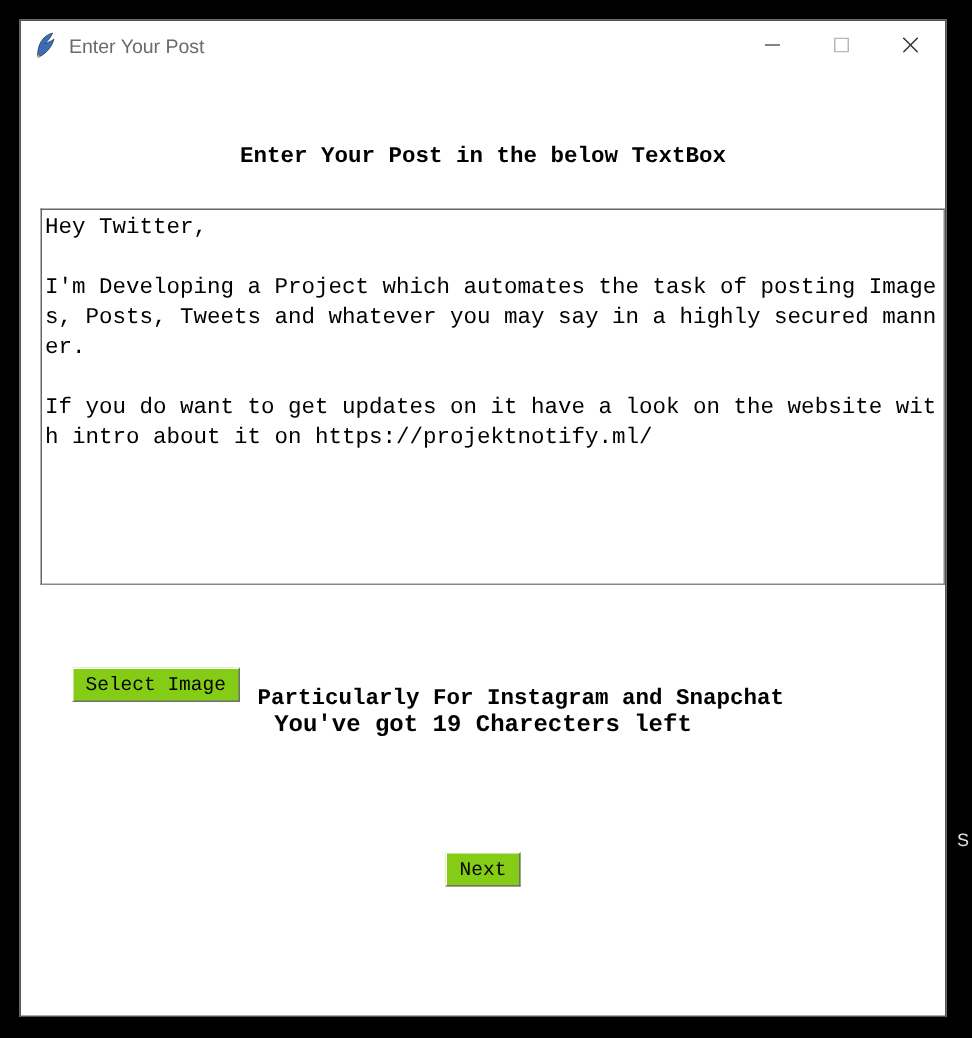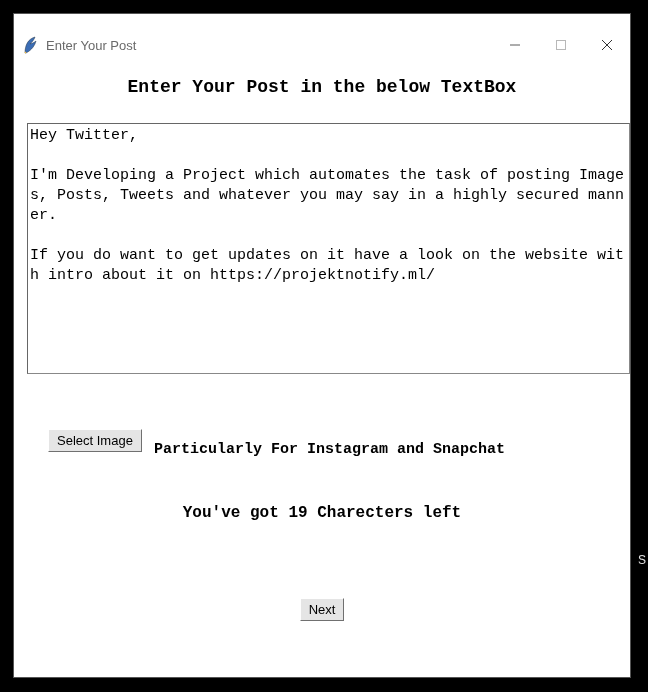--- a/index.html
+++ b/index.html
@@ -25,21 +25,20 @@
       flex-direction: column;
     }
     .titlebar {
       height: 32px;
       display: flex;
       align-items: center;
       padding-left: 8px;
       color: #6a6a6a;
       font-size: 13px;
       font-weight: 400;
-      margin-top: 15px;
     }
     .titlebar .feather {
       width: 16px;
       height: 20px;
       margin-right: 8px;
     }
     .titlebar .title { flex: 1; }
     .win-controls {
       display: flex;
       height: 100%;
@@ -54,23 +53,23 @@
     }
     .win-btn svg { width: 10px; height: 10px; }
     .client {
       flex: 1;
       display: flex;
       flex-direction: column;
       align-items: center;
     }
     .heading {
       font-family: "Courier New", monospace;
-      font-size: 18px;
+      font-size: 15px;
       font-weight: bold;
-      margin-top: 16px;
+      margin-top: 50px;
     }
     .textbox {
       margin-top: 26px;
       width: 603px;
       height: 251px;
       border: 1px solid #888;
       border-top-color: #666;
       border-left-color: #666;
       font-family: "Courier New", monospace;
       font-size: 15px;
@@ -85,39 +84,38 @@
     }
     .img-row {
       margin-top: 48px;
       display: flex;
       align-items: center;
       gap: 12px;
       padding-left: 34px;
       align-self: flex-start;
     }
     .tk-button {
-      background: #e5e5e5;
+      background: #84cc16;
       border: 1px solid #adadad;
       border-top-color:#fff;
       border-left-color:#fff;
       border-right-color:#707070;
       border-bottom-color:#707070;
-      font-family: Liberation Sans, sans-serif;
+      font-family: Liberation Mono, monospace;
       font-size: 13px;
       padding: 3px 8px;
       cursor: default;
     }
     .img-label {
       font-family: "Courier New", monospace;
       font-size: 15px;
       font-weight: bold;
       margin-top: 19px;
     }
     .chars-left {
-      margin-top: 46px;
       font-family: "Courier New", monospace;
       font-size: 16px;
       font-weight: bold;
     }
     .next-wrap {
       margin-top: 76px;
     }
     .stray-s {
       position: absolute;
       right: 2px;

